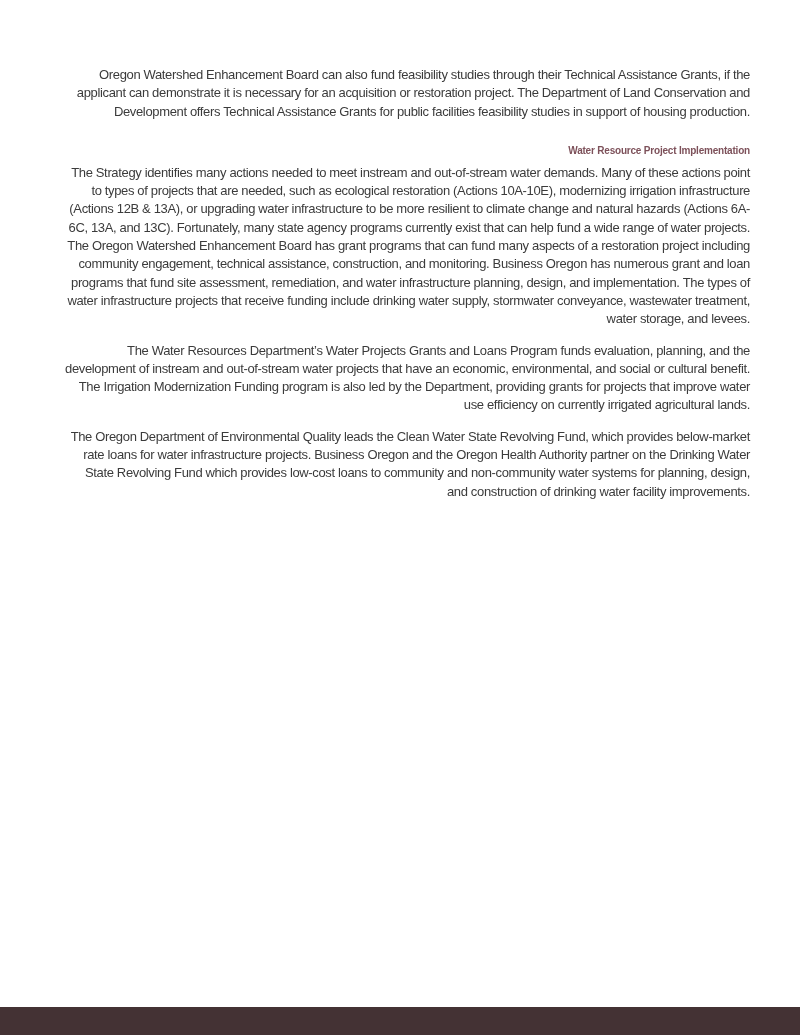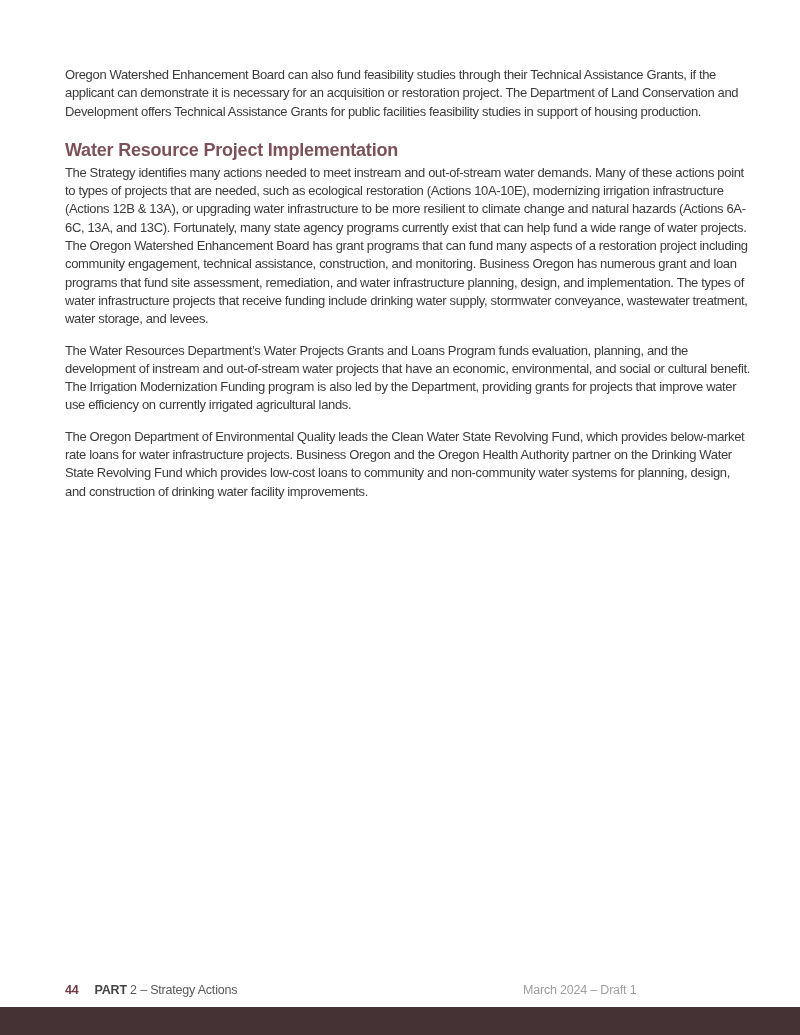--- a/index.html
+++ b/index.html
@@ -14,31 +14,32 @@
     background: #ffffff;
     overflow: hidden;
     font-family: "Liberation Sans", sans-serif;
   }
   .content {
     position: absolute;
     left: 65px;
     top: 66px;
     width: 685px;
     color: #3b3b3b;
+    text-align: right;
   }
   .content p {
     margin: 0 0 13px 0;
     font-size: 13px;
     line-height: 18.3px;
     letter-spacing: -0.35px;
     color: #3b3b3b;
   }
   .content h2 {
     margin: 20px 0 4px 0;
-    font-size: 18px;
+    font-size: 10px;
     line-height: 19px;
     font-weight: 700;
     letter-spacing: -0.2px;
     color: #7d515a;
   }
   .footer {
     position: absolute;
     left: 65px;
     top: 981px;
     width: 672px;
@@ -87,20 +88,16 @@
     <h2>Water Resource Project Implementation</h2>
 
     <p>The Strategy identifies many actions needed to meet instream and out-of-stream water demands. Many of these actions point to types of projects that are needed, such as ecological restoration (Actions 10A-10E), modernizing irrigation infrastructure (Actions 12B &amp; 13A), or upgrading water infrastructure to be more resilient to climate change and natural hazards (Actions 6A-6C, 13A, and 13C). Fortunately, many state agency programs currently exist that can help fund a wide range of water projects. The Oregon Watershed Enhancement Board has grant programs that can fund many aspects of a restoration project including community engagement, technical assistance, construction, and monitoring. Business Oregon has numerous grant and loan programs that fund site assessment, remediation, and water infrastructure planning, design, and implementation. The types of water infrastructure projects that receive funding include drinking water supply, stormwater conveyance, wastewater treatment, water storage, and levees.</p>
 
     <p>The Water Resources Department’s Water Projects Grants and Loans Program funds evaluation, planning, and the development of instream and out-of-stream water projects that have an economic, environmental, and social or cultural benefit. The Irrigation Modernization Funding program is also led by the Department, providing grants for projects that improve water use efficiency on currently irrigated agricultural lands.</p>
 
     <p>The Oregon Department of Environmental Quality leads the Clean Water State Revolving Fund, which provides below-market rate loans for water infrastructure projects. Business Oregon and the Oregon Health Authority partner on the Drinking Water State Revolving Fund which provides low-cost loans to community and non-community water systems for planning, design, and construction of drinking water facility improvements.</p>
 
   </main>
 
-  <footer class="footer">
-    <span class="page-number">44</span><span class="part-bold">PART</span><span class="part-text"> 2 – Strategy Actions</span>
-    <span class="footer-right">March 2024 – Draft 1</span>
-  </footer>
 
   <div class="bottom-bar"></div>
 
 </div>
 
 </body></html>

